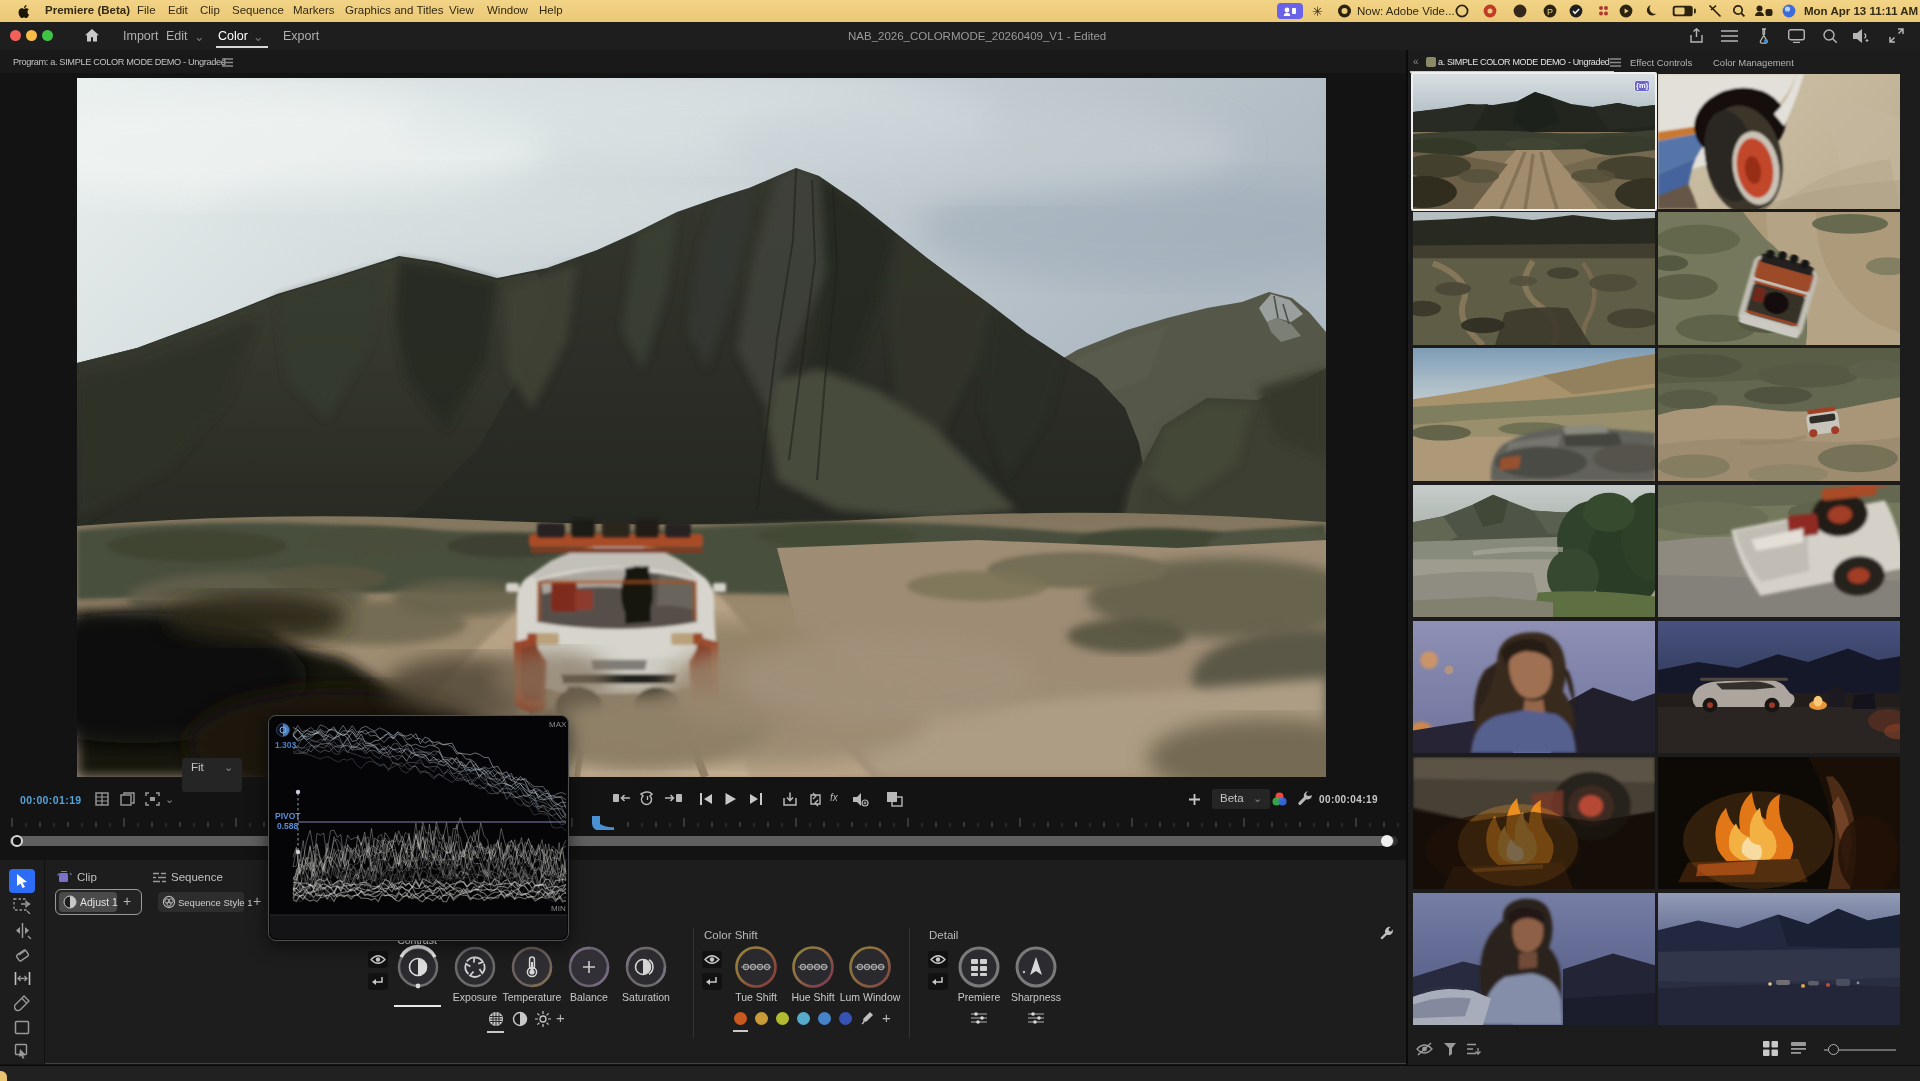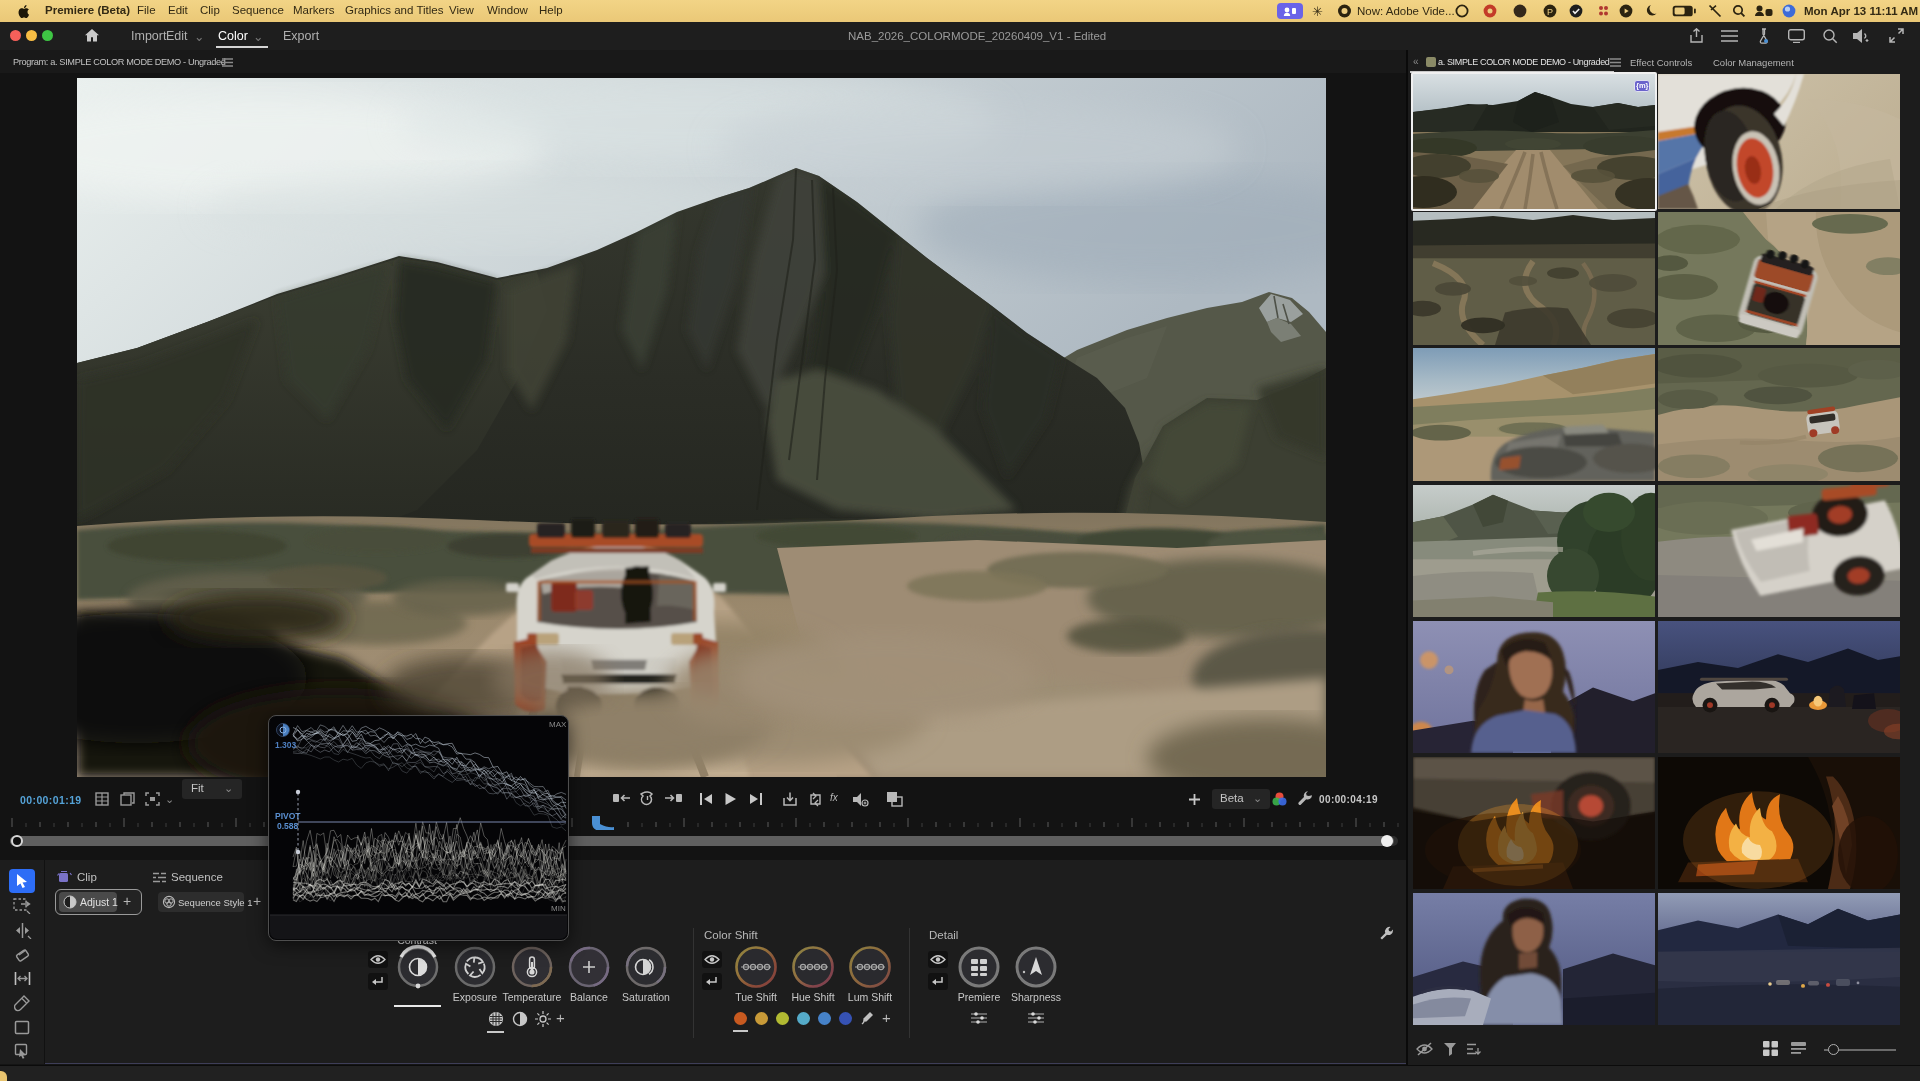--- a/index.html
+++ b/index.html
@@ -119,21 +119,21 @@
     <span class="mi" style="left:1804px;top:5px;font-weight:bold;font-size:11.5px;">Mon Apr 13  11:11 AM</span>
   </div>
 
   <div id="titlebar" class="abs">
     <div class="tl" style="left:10px;background:#f4605a;"></div>
     <div class="tl" style="left:26px;background:#f8bd44;"></div>
     <div class="tl" style="left:42px;background:#3ec544;"></div>
     <svg class="abs" style="left:84px;top:6px" width="16" height="15" viewBox="0 0 16 15">
         <path d="M8 1L1 7.2h2v6.3h4V9.3h2v4.2h4V7.2h2z" fill="#c9c9c9"></path>
       </svg>
-    <span class="tabtxt" style="left:123px;margin-left:8px;">Import</span>
+    <span class="tabtxt" style="left:123px;">Import</span>
     <span class="tabtxt" style="left:166px;">Edit</span>
     <span class="tabtxt" style="left:194px;color:#787878;">⌄</span>
     <span class="tabtxt" style="left:218px;color:#ffffff;">Color</span>
     <span class="tabtxt" style="left:253px;color:#787878;">⌄</span>
     <div class="abs" style="left:216px;top:24px;width:52px;height:2px;background:#d6d6d6;"></div>
     <span class="tabtxt" style="left:283px;">Export</span>
     <span class="tabtxt" style="left:848px;top:8px;font-size:11.5px;color:#9a9a9a;">NAB_2026_COLORMODE_20260409_V1 - Edited</span>
 
     <svg class="abs" style="left:1689px;top:6px" width="15" height="16" viewBox="0 0 15 16">
         <path d="M7.5 1v8M4.5 3.5L7.5 0.8l3 2.7" stroke="#b5b5b5" stroke-width="1.4" fill="none"></path>
@@ -378,21 +378,21 @@
       <rect x="1" y="3" width="10" height="10" fill="none" stroke="#9a9a9a" stroke-width="1.4"></rect>
       <path d="M4 3V1h10v10h-2" fill="none" stroke="#9a9a9a" stroke-width="1.4"></path>
     </svg>
   <svg class="abs" style="left:145px;top:792px" width="15" height="14" viewBox="0 0 15 14">
       <g stroke="#9a9a9a" stroke-width="1.5" fill="none">
         <path d="M1 4V1h3M11 1h3v3M14 10v3h-3M4 13H1v-3"></path>
       </g>
       <rect x="5" y="5" width="5" height="4" fill="#9a9a9a"></rect>
     </svg>
   <span class="abs" style="left:165px;top:793px;color:#8a8a8a;font-size:11px;">⌄</span>
-  <div class="abs" style="left:182px;top:779px;width:60px;height:20px;background:#252525;border-radius:3px;padding-left:47px;">
+  <div class="abs" style="left:182px;top:758px;width:60px;height:34px;background:#252525;border-radius:3px;padding-left:47px;">
     <span class="abs" style="left:9px;top:3px;font-size:11.5px;color:#c4c4c4;">Fit</span>
     <span class="abs" style="left:42px;top:3px;color:#8a8a8a;font-size:11px;">⌄</span>
   </div>
 
   <svg class="abs" style="left:612px;top:793px" width="20" height="13" viewBox="0 0 20 13">
       <rect x="1" y="1" width="6" height="8" rx="1" fill="#b8b8b8"></rect>
       <path d="M10 5h8M12.5 2l-3 3 3 3" stroke="#b8b8b8" stroke-width="1.6" fill="none"></path>
     </svg>
   <svg class="abs" style="left:640px;top:791px" width="15" height="16" viewBox="0 0 15 16">
       <path d="M3 2c3-2 7-1 9 1l-2 2c2 2 2 5 0 7s-5 2-7 0 -2-5 0-7L1 3z" fill="none" stroke="#b8b8b8" stroke-width="1.5"></path>
@@ -651,21 +651,21 @@
       </linearGradient>
     </defs>
     <circle cx="23" cy="25" r="21" fill="#2a2a2e"></circle>
     <circle cx="23" cy="25" r="19.5" fill="none" stroke="url(#ringC)" stroke-width="2.6"></circle>
     <path d="M8 25h30" stroke="#9a9a9a" stroke-width="1.1"></path>
     <circle cx="13" cy="25" r="2.6" fill="none" stroke="#a8a8a8" stroke-width="1.1"></circle>
     <circle cx="20" cy="25" r="2.6" fill="none" stroke="#a8a8a8" stroke-width="1.1"></circle>
     <circle cx="27" cy="25" r="2.6" fill="none" stroke="#a8a8a8" stroke-width="1.1"></circle>
     <circle cx="34" cy="25" r="2.6" fill="none" stroke="#a8a8a8" stroke-width="1.1"></circle>
   </svg>
-  <span class="abs wheel-label" style="left:830px;top:991px;">Lum Shift</span>
+  <span class="abs wheel-label" style="left:830px;top:991px;">Lum Window</span>
 
   <div class="abs" style="left:734px;top:1012px;width:13px;height:13px;border-radius:50%;background:#c85a20;"></div>
   <div class="abs" style="left:733px;top:1030px;width:15px;height:2px;background:#c8c8c8;"></div>
   <div class="abs" style="left:755px;top:1012px;width:13px;height:13px;border-radius:50%;background:#c89a38;"></div>
   <div class="abs" style="left:776px;top:1012px;width:13px;height:13px;border-radius:50%;background:#b2ba32;"></div>
   <div class="abs" style="left:797px;top:1012px;width:13px;height:13px;border-radius:50%;background:#55abc9;"></div>
   <div class="abs" style="left:818px;top:1012px;width:13px;height:13px;border-radius:50%;background:#4682c8;"></div>
   <div class="abs" style="left:839px;top:1012px;width:13px;height:13px;border-radius:50%;background:#3652b4;"></div>
   <svg class="abs" style="left:860px;top:1011px" width="14" height="15" viewBox="0 0 14 15">
       <path d="M10 1l3 3-6.5 6.5-3.5 0.5 0.5-3.5z" fill="#c0c0c0"></path>

